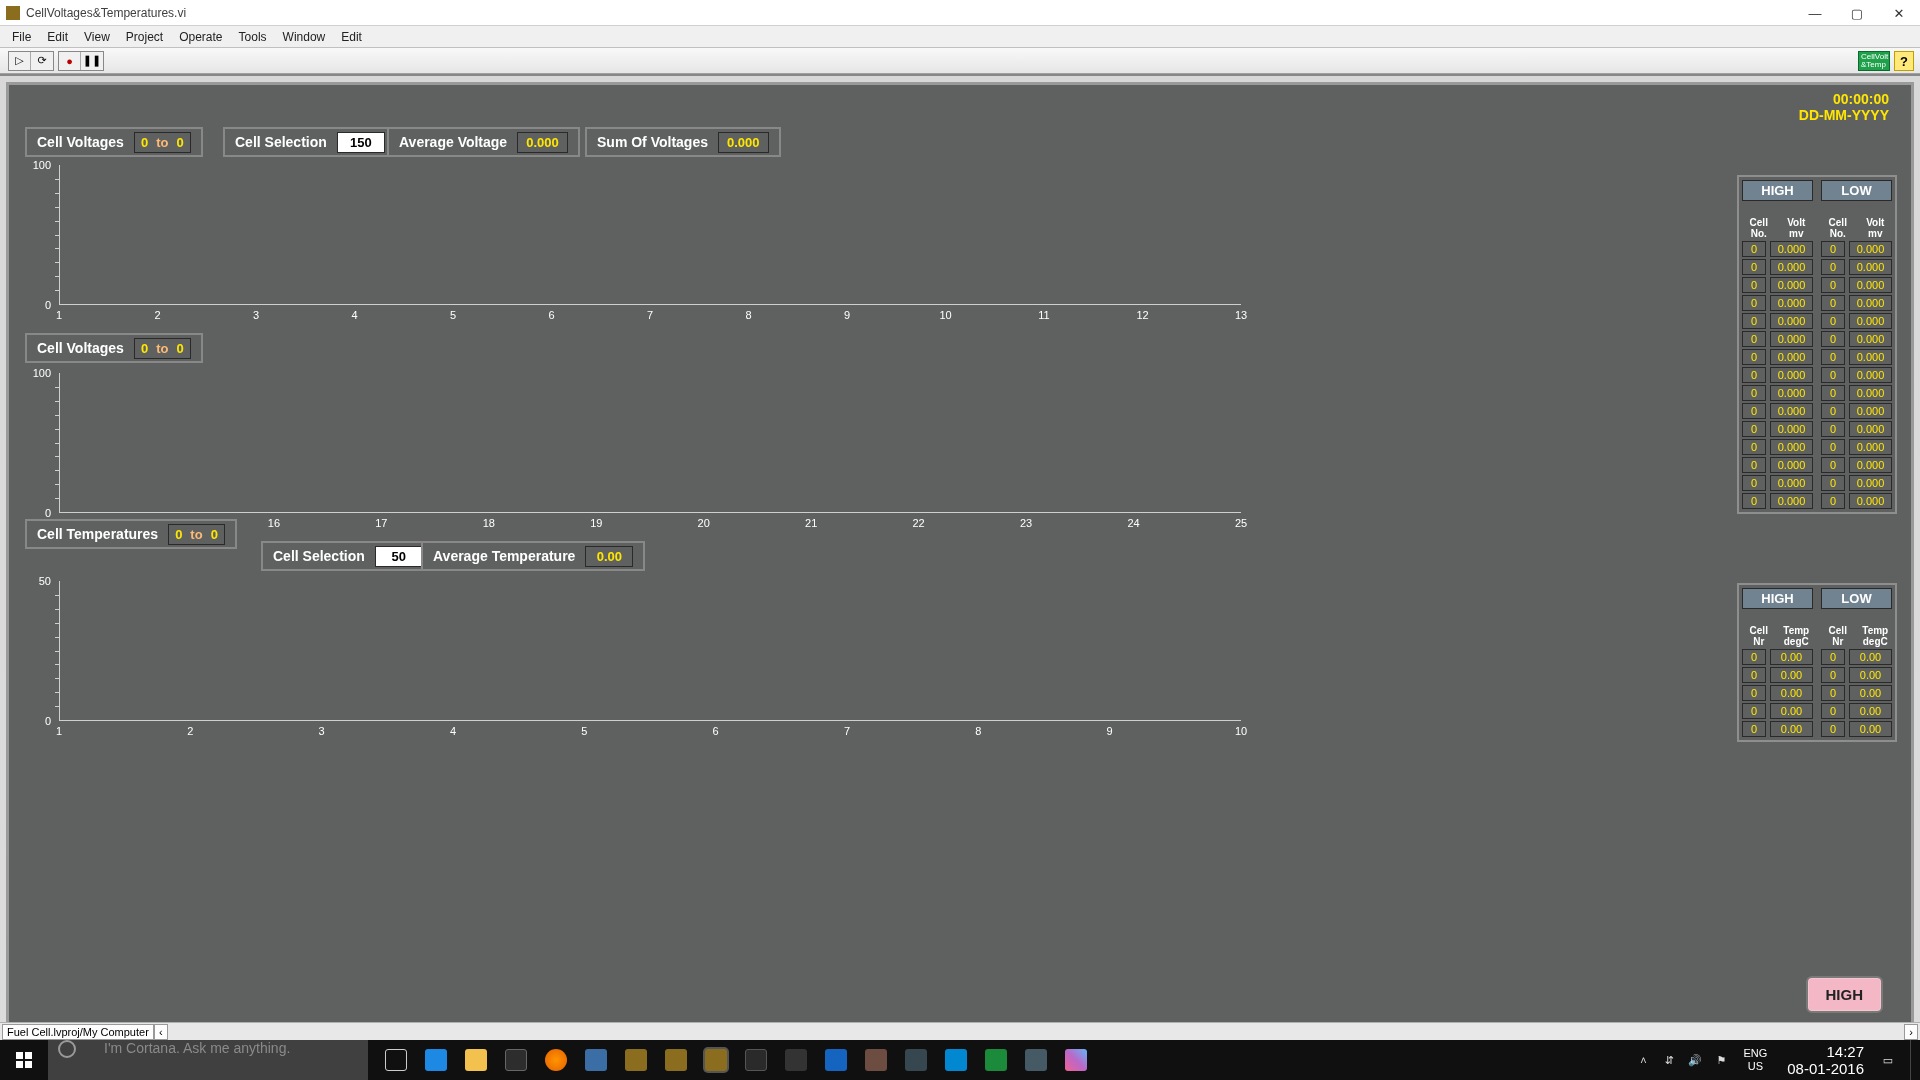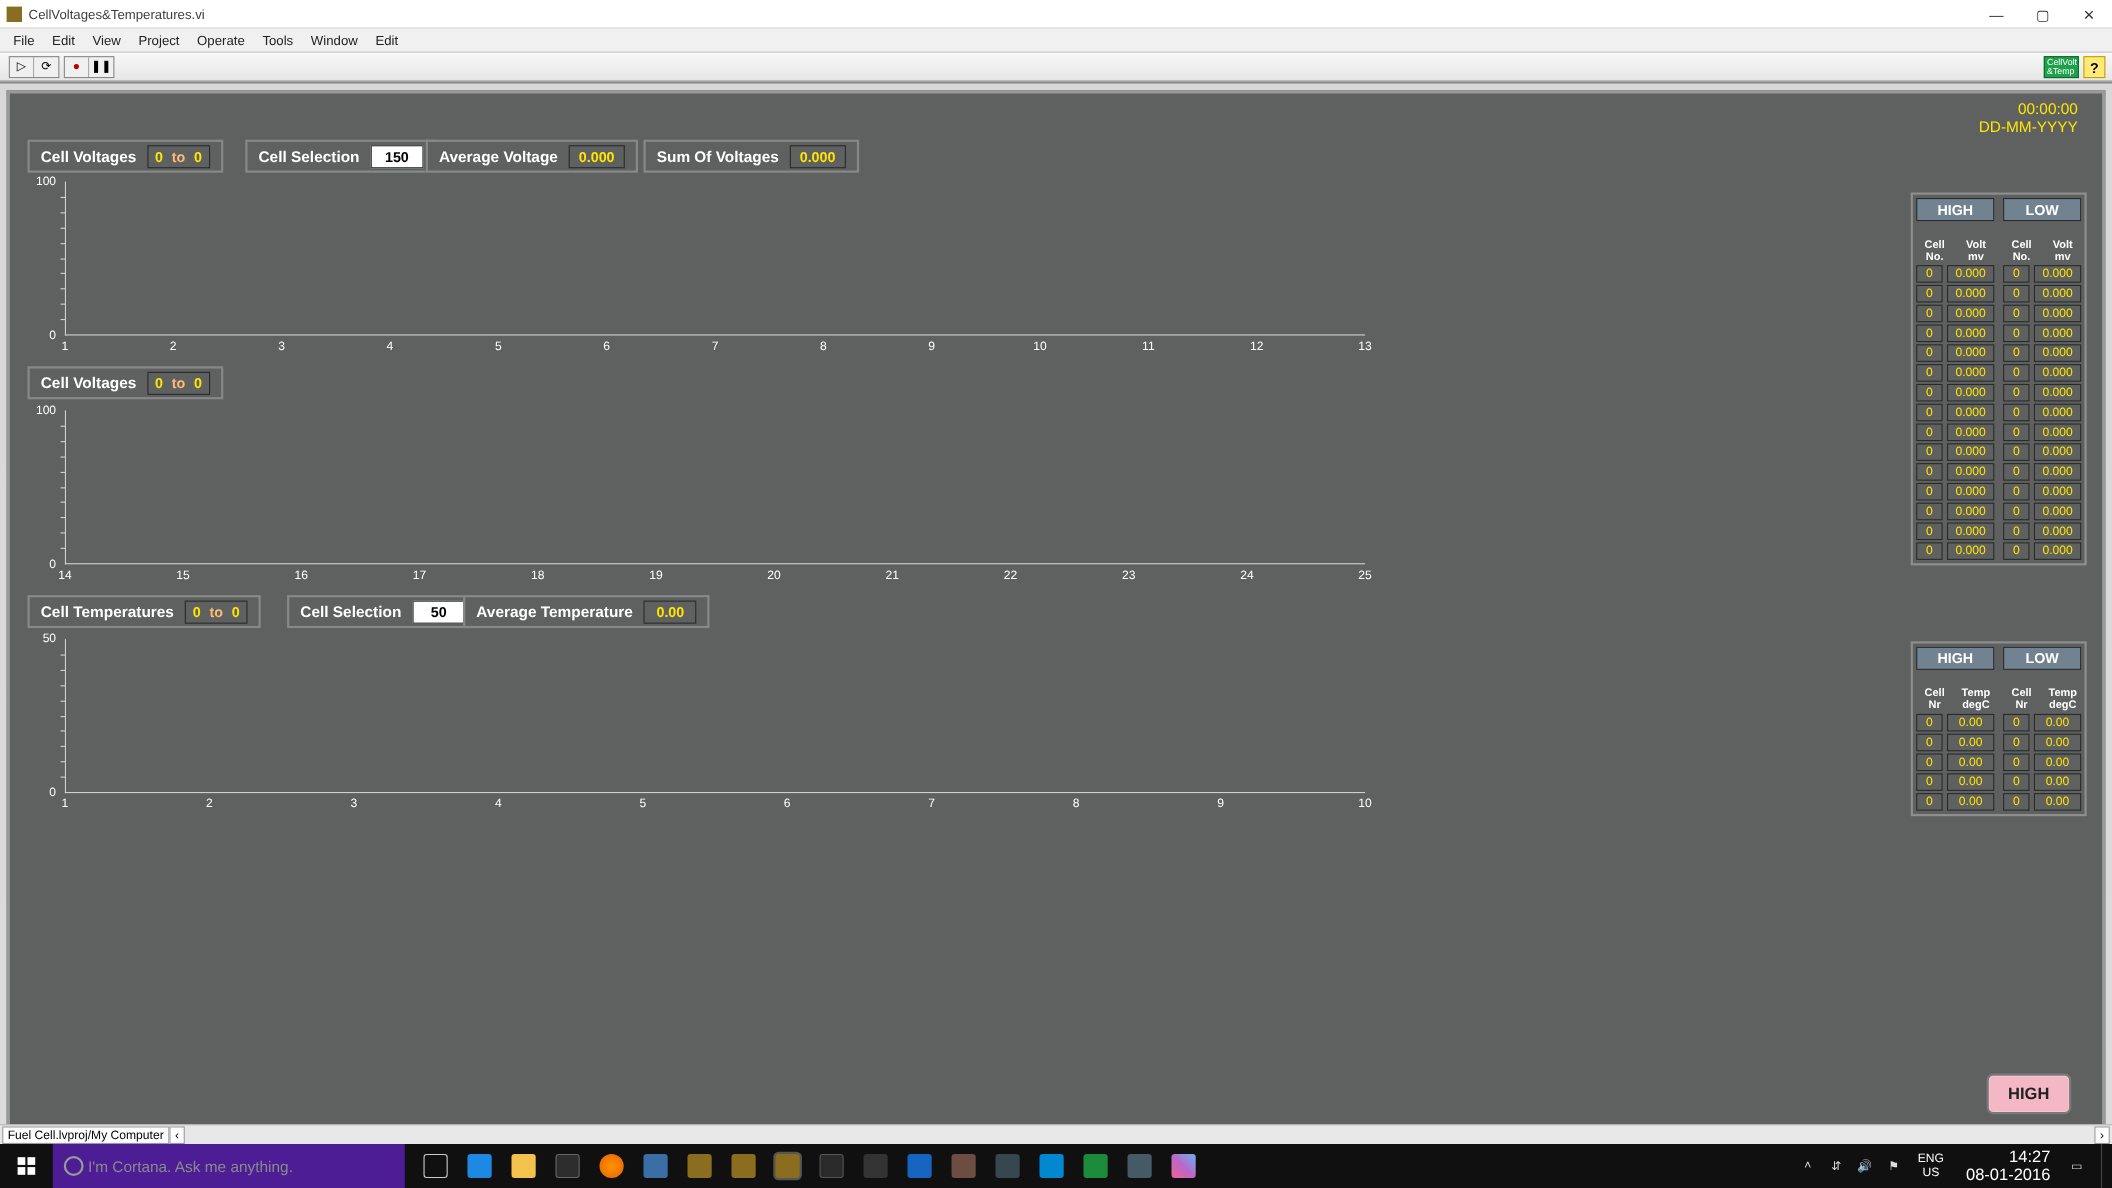--- a/index.html
+++ b/index.html
@@ -13,21 +13,21 @@
 .menubar span { padding: 2px 8px; color: #222; }
 .toolbar { height: 26px; background: linear-gradient(#f8f8f8,#e6e6e6); border-bottom: 1px solid #a0a0a0; display: flex; align-items: center; padding: 0 8px; gap: 0; position: relative; }
 .toolbar .btngrp { display: flex; border: 1px solid #888; background: #f0f0f0; height: 20px; align-items: stretch; }
 .toolbar .tbtn { width: 22px; display:flex; align-items:center; justify-content:center; font-size:11px; border-right:1px solid #aaa; }
 .toolbar .tbtn:last-child { border-right:none; }
 .toolbar .help { position:absolute; right:6px; top:3px; width:20px; height:20px; background:#ffe97a; border:1px solid #c0a000; display:flex; align-items:center; justify-content:center; font-weight:bold; font-size:13px; }
 .toolbar .badge { position:absolute; right:30px; top:3px; width:32px; height:20px; background:#1fa04a; border:1px solid #0c6a2e; font-size:8px; color:#fff; padding:1px 2px; line-height:1; }
 .frontpanel { position:absolute; left:0; right:0; top:74px; bottom:40px; background:linear-gradient(#d8d8d8,#dcdcdc); border-top:2px solid #888; border-bottom:2px solid #888; padding:6px; }
 .panel-inner { width:100%; height:100%; background:#5f6161; border:3px solid #9a9a9a; position:relative; }
 .page-title { position:absolute; top:8px; left:0; right:0; text-align:center; color:#fff; font-weight:bold; font-size:20px; letter-spacing:.5px; }
-.datetime { position:absolute; top:6px; right:22px; text-align:right; color:#ffe600; font-weight:normal; font-size:14px; }
+.datetime { position:absolute; top:6px; right:22px; text-align:right; color:#ffe600; font-weight:bold; font-size:14px; }
 .cluster { position:absolute; background:#5f6161; border:2px solid #888; display:flex; align-items:center; gap:10px; padding:3px 10px; height:30px; }
 .cluster .lbl { color:#fff; font-weight:bold; font-size:14px; }
 .valbox { border:1px solid #2a2a2a; background:#5f6161; color:#ffe600; font-weight:bold; font-size:13px; padding:2px 8px; min-width:48px; text-align:center; }
 .valbox.white { background:#fff; color:#000; }
 .rangebox { border:1px solid #2a2a2a; background:#5f6161; color:#ffe600; font-weight:bold; font-size:13px; padding:2px 6px; display:flex; gap:8px; align-items:center; }
 .rangebox .sep { color:#fdba74; }
 
 .row1 { top:42px; }
 
 .chart { position:absolute; border:0; }
@@ -50,21 +50,21 @@
 .home-btn { position:absolute; right:28px; bottom:16px; background:#f3b7c6; border:2px solid #7a7a7a; border-radius:6px; padding:8px 18px; font-weight:bold; font-size:15px; color:#222; box-shadow:inset 0 0 0 1px #fff3; }
 .vi-path-bar { position:absolute; left:0; right:0; bottom:40px; height:18px; background:#e8e8e8; border-top:1px solid #b0b0b0; display:flex; align-items:center; font-size:11px; }
 .vi-path-bar .path { border:1px solid #999; background:#fdfdfd; padding:0 4px; margin-left:2px; height:16px; display:flex; align-items:center; }
 .vi-path-bar .chev { border:1px solid #999; background:#fdfdfd; width:14px; height:16px; display:flex; align-items:center; justify-content:center; margin-left:0; }
 .vi-path-bar .scroll-right { margin-left:auto; border:1px solid #999; background:#fdfdfd; width:14px; height:16px; display:flex; align-items:center; justify-content:center; margin-right:2px; }
 
 .taskbar { position:absolute; left:0; right:0; bottom:0; height:40px; background:#101010; display:flex; align-items:center; color:#fff; }
 .taskbar .start { width:48px; height:40px; display:flex; align-items:center; justify-content:center; }
 .win-logo { width:16px; height:16px; display:grid; grid-template-columns:1fr 1fr; grid-template-rows:1fr 1fr; gap:2px; }
 .win-logo div { background:#fff; }
-.taskbar .cortana { display:flex; align-items:center; height:40px; background:#4c1d95; width:320px; padding:0 10px; gap:4px; color:#8a8a8a; font-size:14px; }
+.taskbar .cortana { display:flex; align-items:flex-start; height:40px; background:#404040; width:320px; padding:0 10px; gap:28px; color:#8a8a8a; font-size:14px; }
 .taskbar .cortana .ring { width:18px; height:18px; border:2px solid #9a9a9a; border-radius:50%; }
 .taskbar .tbicons { display:flex; align-items:center; height:40px; margin-left:8px; }
 .taskbar .tbicons .ic { width:40px; height:40px; display:flex; align-items:center; justify-content:center; position:relative; }
 .taskbar .tbicons .ic .sq { width:22px; height:22px; border-radius:3px; }
 .taskbar .tray { margin-left:auto; display:flex; align-items:center; gap:10px; padding-right:4px; font-size:11px; height:40px; }
 .taskbar .tray .t { width:16px; height:16px; display:flex; align-items:center; justify-content:center; color:#ddd; }
 .taskbar .clock { text-align:right; line-height:1.15; font-size:15px; color:#fff; padding:0 6px; }
 .taskbar .lang { text-align:center; line-height:1.15; font-size:11px; color:#fff; padding:0 4px; }
 .taskbar .showdesk { width:6px; height:40px; border-left:1px solid #444; margin-left:4px; }
 </style>
@@ -212,21 +212,21 @@
           <span style="left: 45.4545%;">19</span>
           <span style="left: 54.5455%;">20</span>
           <span style="left: 63.6364%;">21</span>
           <span style="left: 72.7273%;">22</span>
           <span style="left: 81.8182%;">23</span>
           <span style="left: 90.9091%;">24</span>
           <span style="left: 100%;">25</span>
         </div>
     </div>
 
-    <div class="cluster" style="left:16px; top:456px">
+    <div class="cluster" style="left:16px; top:434px">
       <span class="lbl">Cell Temperatures</span>
       <span class="rangebox">
         <span>0</span>
         <span class="sep">to</span>
         <span>0</span>
       </span>
     </div>
     <div class="cluster" style="left:252px; top:456px">
       <span class="lbl">Cell Selection</span>
       <span class="valbox white">50</span>

